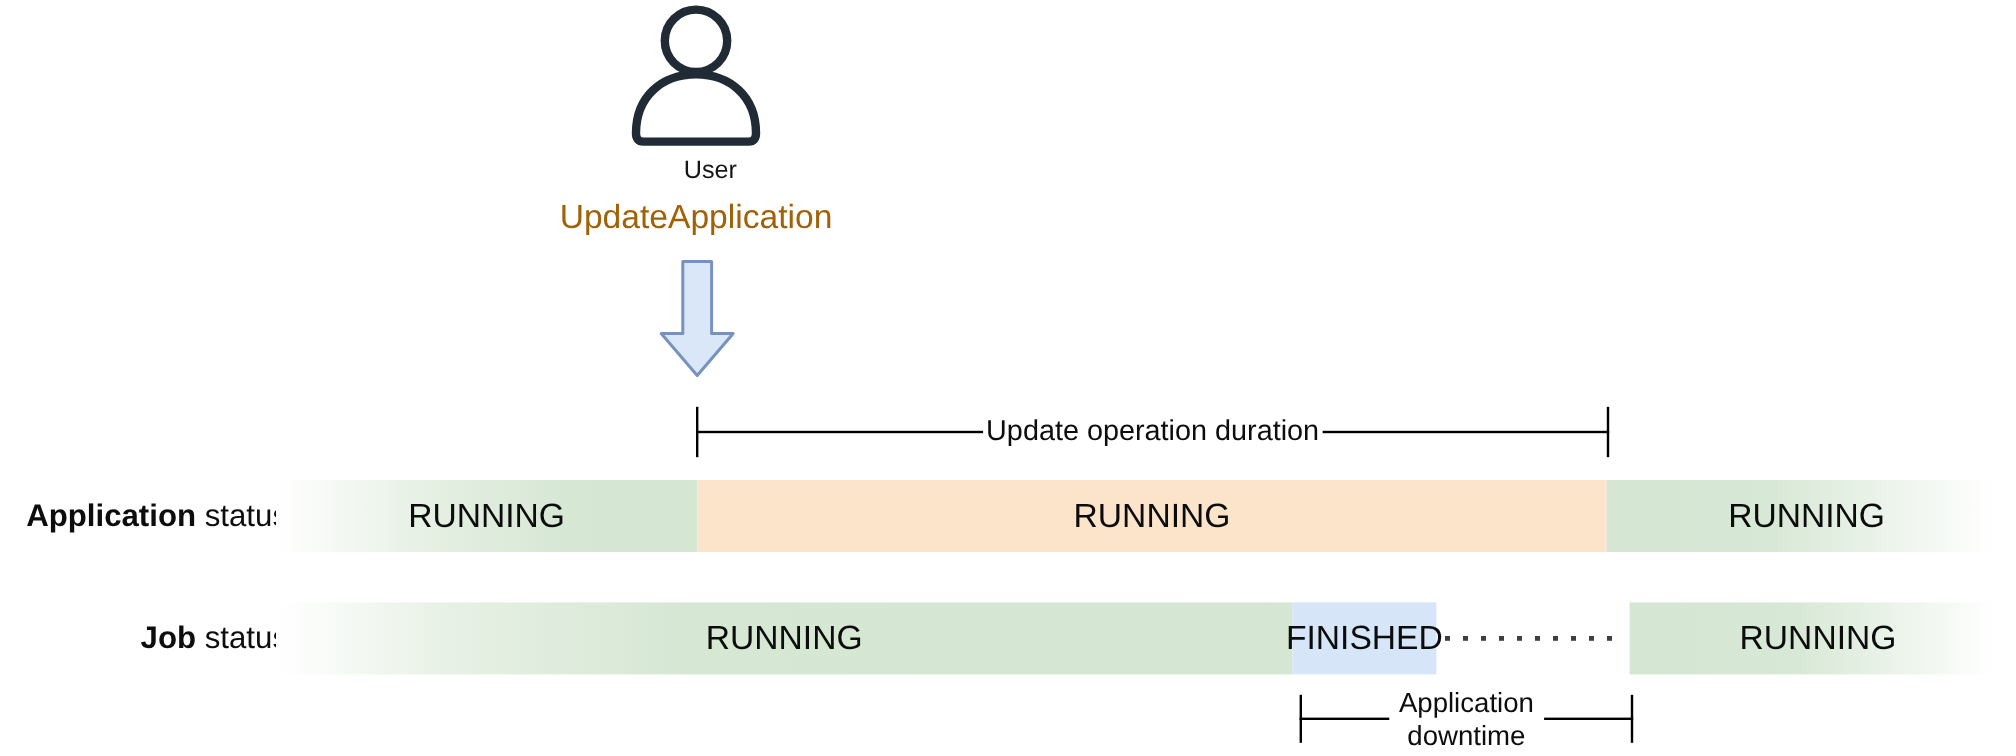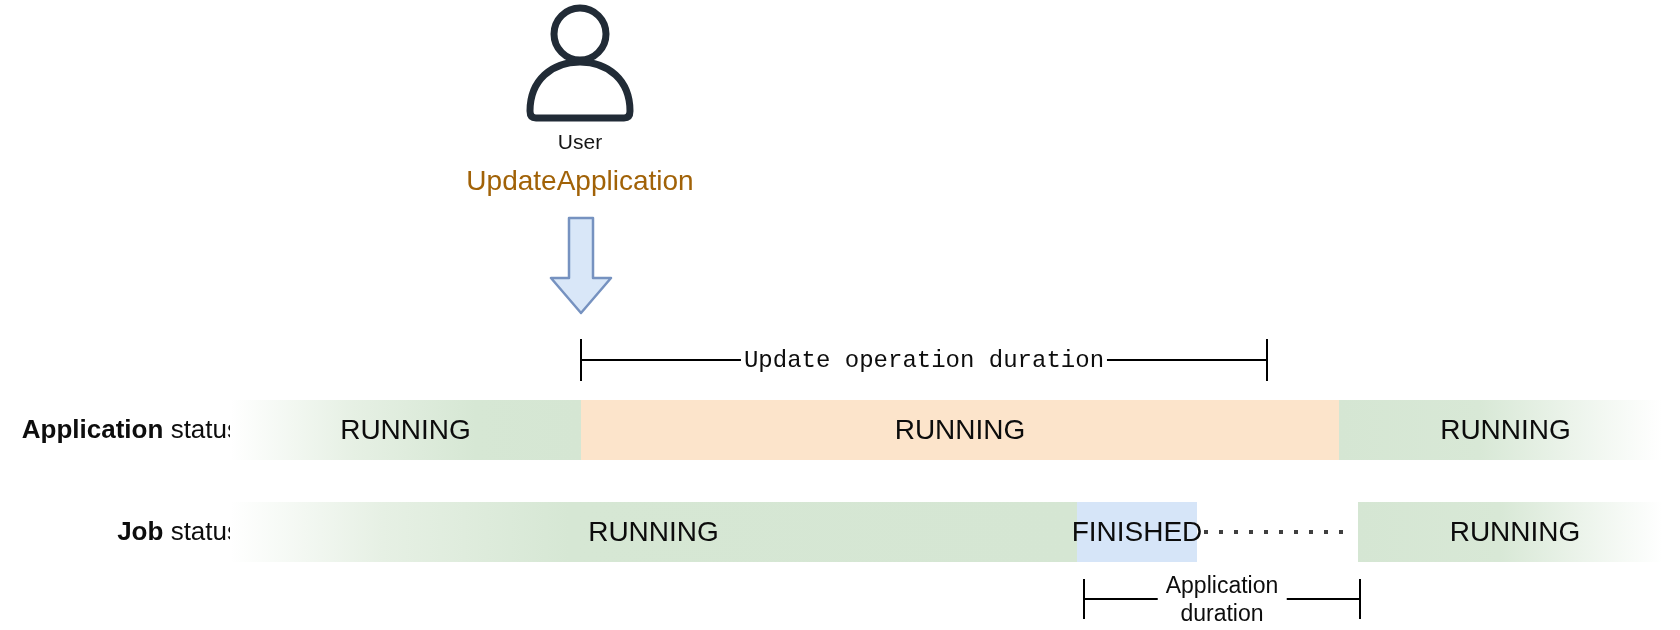--- a/index.html
+++ b/index.html
@@ -10,39 +10,39 @@
     position: relative;
     width: 1680px;
     height: 630px;
     background: #ffffff;
     overflow: hidden;
   }
 
   
   .user-icon-wrap { position: absolute; left: 522px; top: 4px; width: 116px; height: 118px; }
   .user-label {
-    position: absolute; left: 480px; top: 130px; width: 200px;
+    position: absolute; left: 492px; top: 130px; width: 200px;
     text-align: center; font-size: 21px; color: #161616;
   }
   .action-label {
     position: absolute; left: 430px; top: 165px; width: 300px;
     text-align: center; font-size: 28px; font-weight: 500; color: #a16207;
   }
   .down-arrow-wrap { position: absolute; left: 548px; top: 216px; width: 66px; height: 100px; }
 
   
   .bracket { position: absolute; }
   .bracket .h-line { position: absolute; left: 0; right: 0; height: 2px; background: #000; }
   .bracket .tick { position: absolute; width: 2px; background: #000; }
   .bracket .bracket-label {
     position: absolute; left: 50%; transform: translate(-50%, -50%);
     background: #ffffff; white-space: nowrap; text-align: center;
     font-size: 24px; color: #0d0d0d; padding: 0 3px;
   }
-  .update-bracket { left: 580px; top: 339px; width: 688px; height: 42px; font-family: Liberation Mono, monospace; }
+  .update-bracket { left: 580px; top: 339px; width: 761px; height: 42px; }
   .update-bracket .h-line { top: 20px; }
   .update-bracket .tick { top: 0; height: 42px; }
   .update-bracket .tick.left { left: 0; }
   .update-bracket .tick.right { right: 0; }
   .update-bracket .bracket-label { top: 21px; }
 
   .downtime-bracket { left: 1083px; top: 579px; width: 278px; height: 40px; }
   .downtime-bracket .h-line { top: 19px; }
   .downtime-bracket .tick { top: 0; height: 40px; }
   .downtime-bracket .tick.left { left: 0; }
@@ -132,17 +132,17 @@
     </div>
     <div class="seg job-seg3">RUNNING</div>
   </div>
 
   <div class="bracket downtime-bracket">
     <div class="h-line"></div>
     <div class="tick left"></div>
     <div class="tick right"></div>
     <div class="bracket-label">
       <div>Application</div>
-      <div>duration</div>
+      <div>downtime</div>
     </div>
   </div>
 
 </div>
 
 </body></html>

